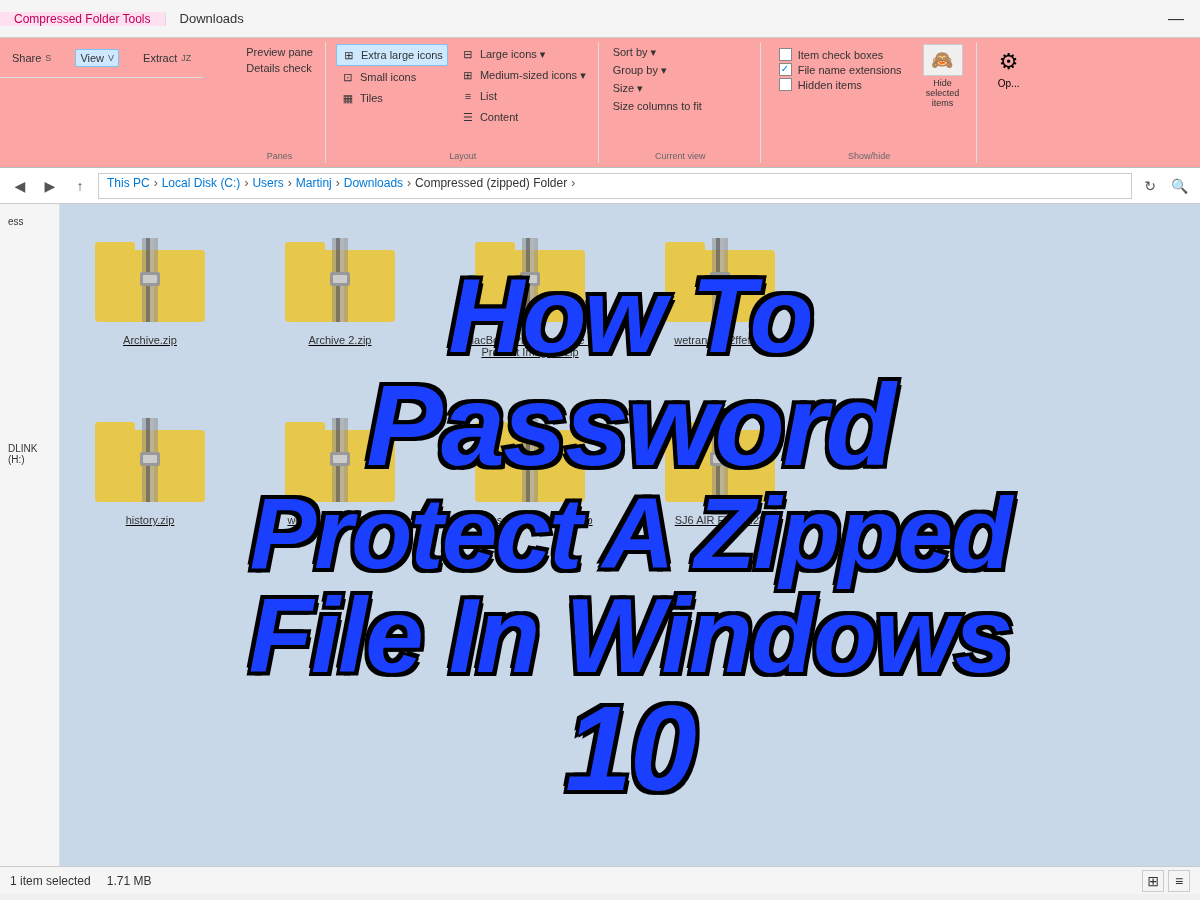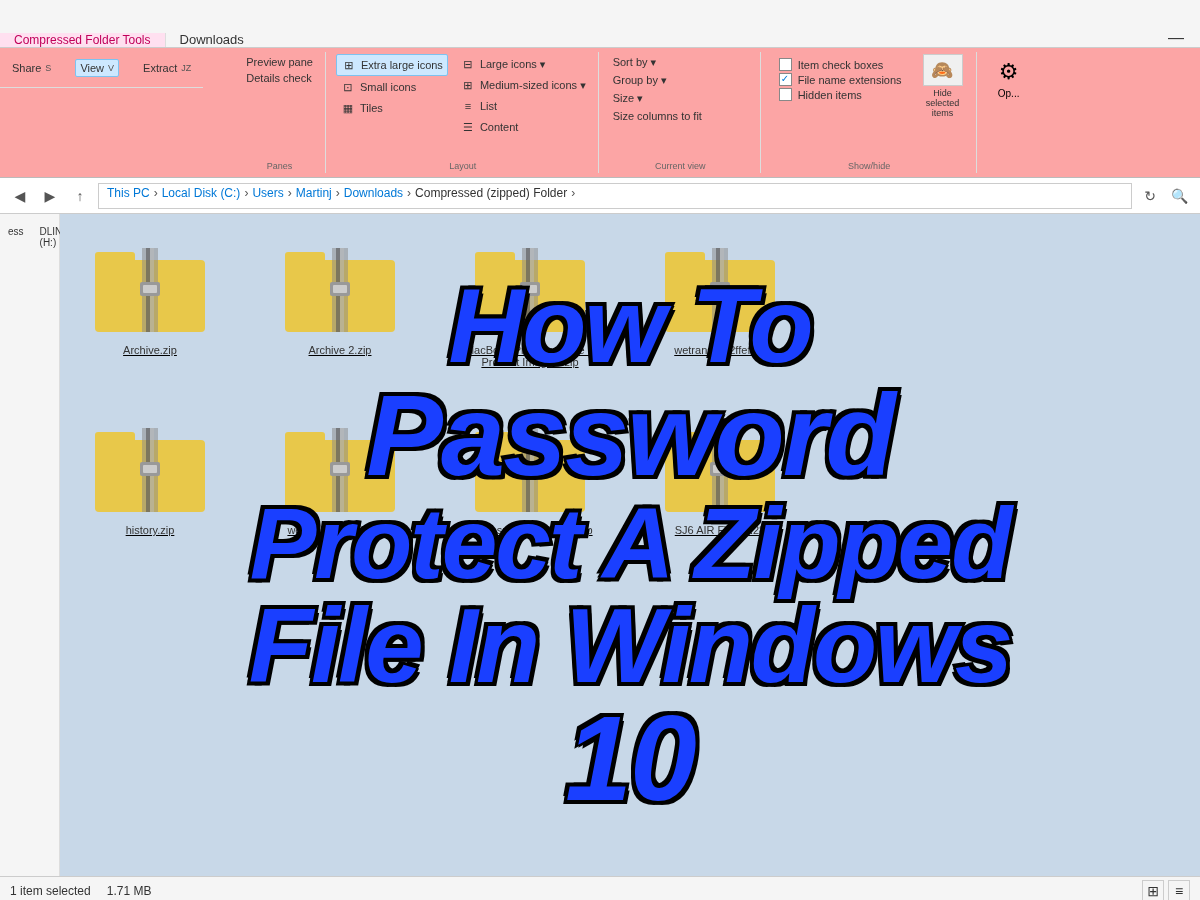--- a/index.html
+++ b/index.html
@@ -7,24 +7,24 @@
       width: 1200px;
       height: 900px;
       overflow: hidden;
       font-family: 'Segoe UI', Arial, sans-serif;
       background: #f0f0f0;
       position: relative;
     }
 
     
     .title-bar {
-      height: 48px;
+      height: 38px;
       background: #f5f5f5;
       display: flex;
-      align-items: flex-end;
+      align-items: center;
       border-bottom: 1px solid #ccc;
       position: relative;
       z-index: 10;
     }
     .title-bar-tab {
       display: flex;
       align-items: center;
       padding: 0 14px;
       font-size: 12px;
       color: #333;
@@ -221,21 +221,21 @@
       height: calc(900px - 44px - 130px - 36px - 28px);
       position: relative;
     }
 
     
     .sidebar {
       width: 60px;
       background: #f5f5f5;
       border-right: 1px solid #ddd;
       display: flex;
-      flex-direction: row;
+      flex-direction: column;
       gap: 4px;
       padding: 8px 4px;
     }
     .sidebar-item {
       font-size: 10px;
       color: #333;
       padding: 4px;
       cursor: pointer;
       border-radius: 2px;
     }

